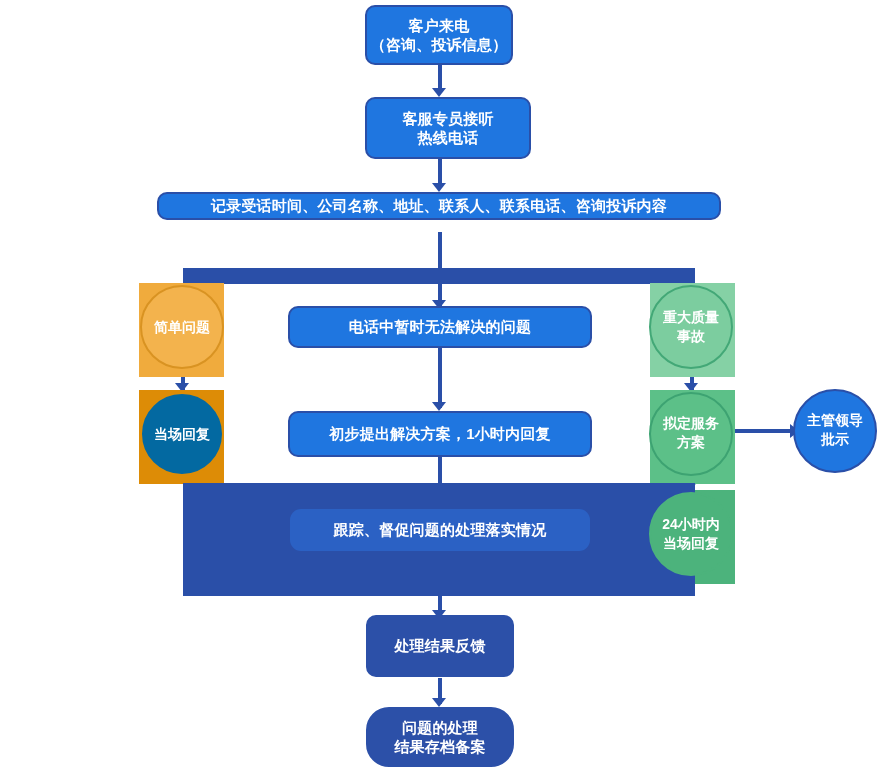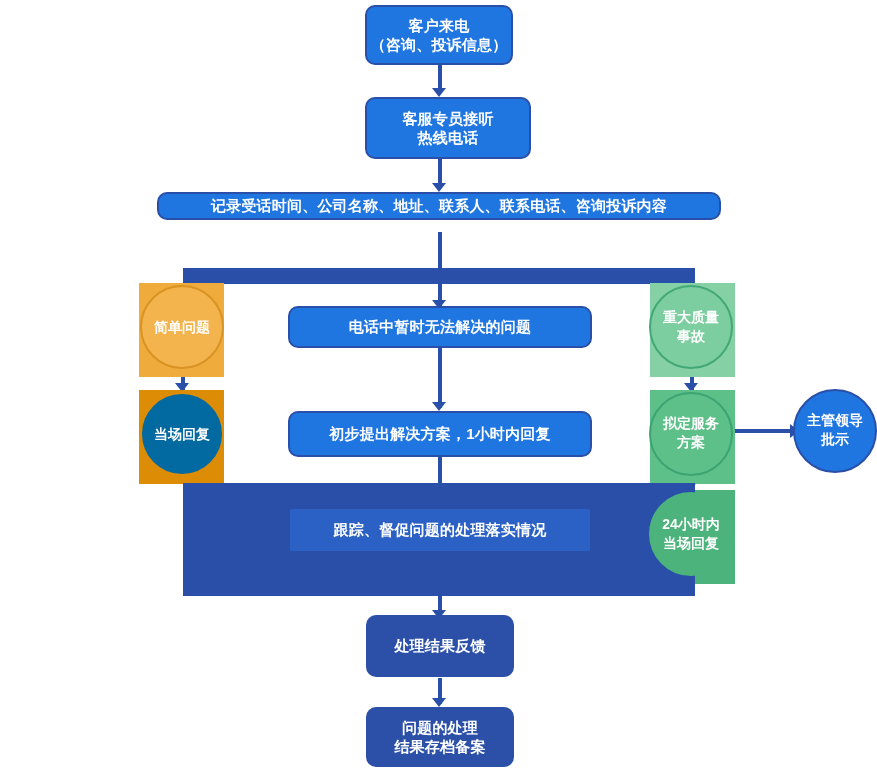--- a/index.html
+++ b/index.html
@@ -40,21 +40,21 @@
     border-radius: 10px;
     font-size: 15px;
   }
   .box-blue.dark {
     background: #2c50a8;
     border: 2px solid #2c50a8;
   }
   .box-blue.flat {
     background: #2b61c4;
     border: none;
-    border-radius: 1px;
+    border-radius: 11px;
   }
 
   
   .bar-dark {
     position: absolute;
     background: #2a4fa8;
   }
   .panel-dark {
     position: absolute;
     background: #2a4fa8;
@@ -195,21 +195,21 @@
   <div class="node box-blue" style="left:157px; top:192px; width:564px; height:28px;">记录受话时间、公司名称、地址、联系人、联系电话、咨询投诉内容</div>
 
   <div class="node box-blue" style="left:288px; top:306px; width:304px; height:42px;">电话中暂时无法解决的问题</div>
 
   <div class="node box-blue" style="left:288px; top:411px; width:304px; height:46px;">初步提出解决方案，1小时内回复</div>
 
   <div class="node box-blue flat" style="left:290px; top:509px; width:300px; height:42px;">跟踪、督促问题的处理落实情况</div>
 
   <div class="node box-blue dark" style="left:366px; top:615px; width:148px; height:62px;text-align:right;">处理结果反馈</div>
 
-  <div class="node box-blue dark" style="left:366px; top:707px; width:148px; height:60px;">问题的处理
+  <div class="node box-blue dark" style="left:366px; top:707px; width:148px; height:60px;border-radius:23px;">问题的处理
 结果存档备案</div>
 
   <div class="circle orange-light" style="left:140px; top:285px; width:84px; height:84px;">简单问题</div>
 
   <div class="circle orange-dark" style="left:140px; top:392px; width:84px; height:84px;">当场回复</div>
 
   <div class="circle green-light" style="left:649px; top:285px; width:84px; height:84px;">重大质量
 事故</div>
 
   <div class="circle green-mid" style="left:649px; top:392px; width:84px; height:84px;font-family:Liberation Mono, monospace;">拟定服务

